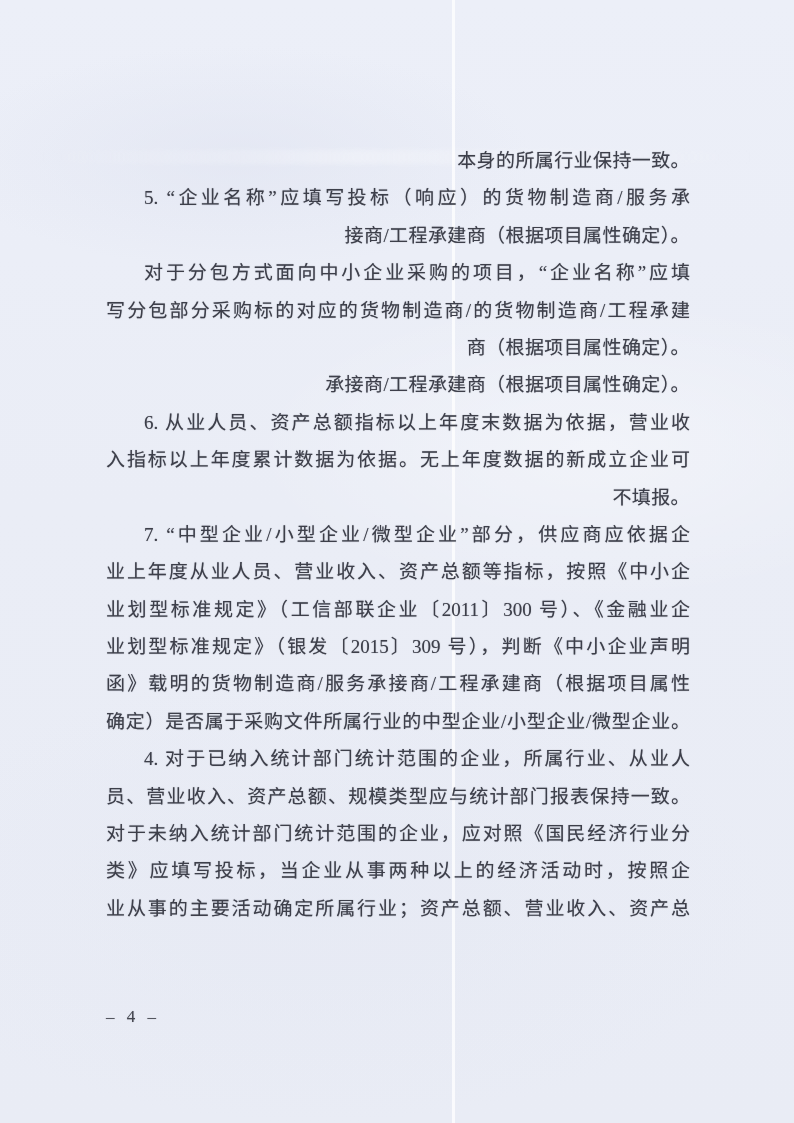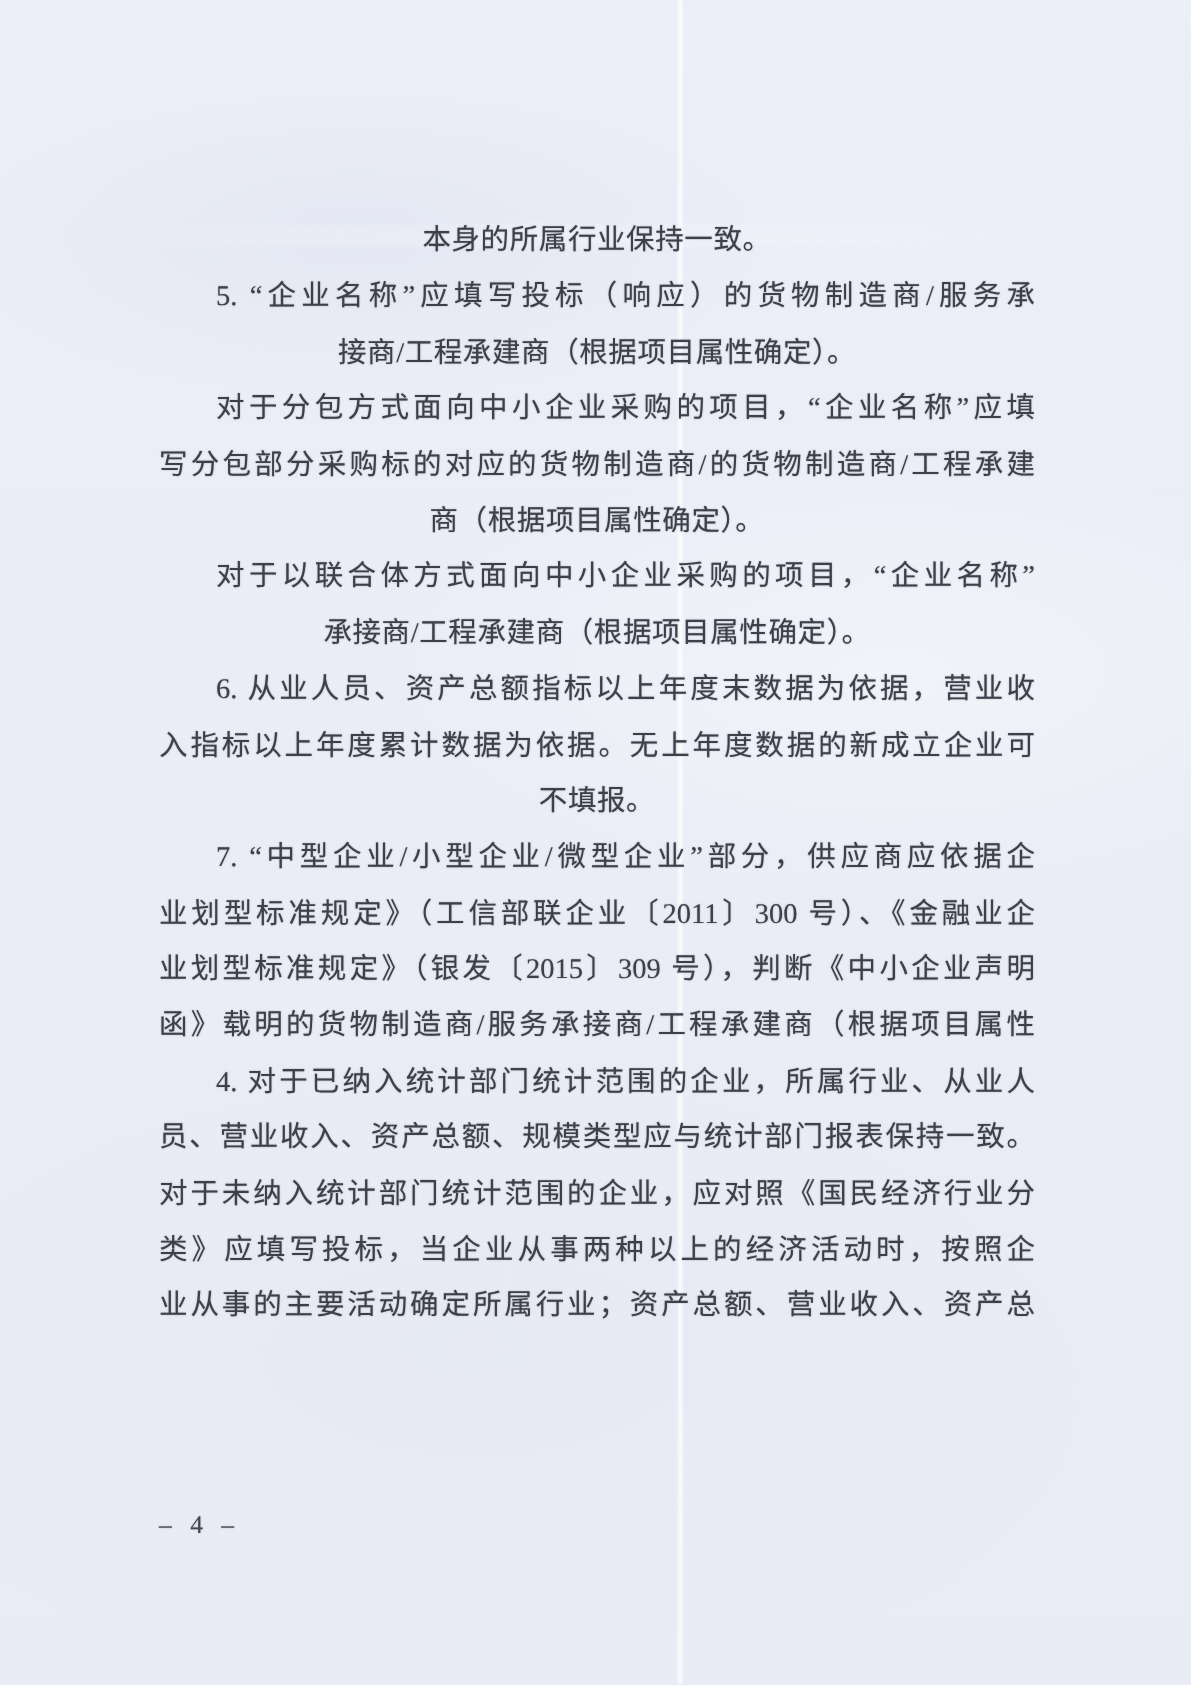--- a/index.html
+++ b/index.html
@@ -57,21 +57,21 @@
     margin: 0;
     padding: 0;
     height: 37.4px;
     line-height: 37.4px;
     font-size: 19px;
     color: #3d3f4a;
     text-shadow: 0 0 1px rgba(62,64,76,0.5);
     letter-spacing: 0.4px;
     white-space: nowrap;
     overflow: hidden;
-    text-align: center;
+    text-align: right;
   }
   .line.indent {
     text-indent: 2em;
   }
   .line.justify {
     white-space: normal;
     text-align: justify;
     text-align-last: justify;
     text-justify: inter-character;
     letter-spacing: 0;
@@ -97,29 +97,30 @@
   <div class="artifact-hband"></div>
   <div class="artifact-vline"></div>
 
   <main class="doc-body" id="doc-body">
       <p class="line">本身的所属行业保持一致。</p>
       <p class="line indent justify">5. “企业名称”应填写投标（响应）的货物制造商/服务承</p>
       <p class="line">接商/工程承建商（根据项目属性确定）。</p>
       <p class="line indent justify">对于分包方式面向中小企业采购的项目，“企业名称”应填</p>
       <p class="line justify">写分包部分采购标的对应的货物制造商/的货物制造商/工程承建</p>
       <p class="line">商（根据项目属性确定）。</p>
-      <p class="line indent justify">对于以联合体方式面向中小企业采购的项目，“企业名称”</p>
       <p class="line">承接商/工程承建商（根据项目属性确定）。</p>
       <p class="line indent justify">6. 从业人员、资产总额指标以上年度末数据为依据，营业收</p>
       <p class="line justify">入指标以上年度累计数据为依据。无上年度数据的新成立企业可</p>
       <p class="line">不填报。</p>
       <p class="line indent justify">7. “中型企业/小型企业/微型企业”部分，供应商应依据企</p>
+      <p class="line justify">业上年度从业人员、营业收入、资产总额等指标，按照《中小企</p>
       <p class="line justify">业划型标准规定》（工信部联企业〔2011〕300 号）、《金融业企</p>
       <p class="line justify">业划型标准规定》（银发〔2015〕309 号），判断《中小企业声明</p>
       <p class="line justify">函》载明的货物制造商/服务承接商/工程承建商（根据项目属性</p>
+      <p class="line justify">确定）是否属于采购文件所属行业的中型企业/小型企业/微型企业。</p>
       <p class="line indent justify">4. 对于已纳入统计部门统计范围的企业，所属行业、从业人</p>
       <p class="line justify">员、营业收入、资产总额、规模类型应与统计部门报表保持一致。</p>
       <p class="line justify">对于未纳入统计部门统计范围的企业，应对照《国民经济行业分</p>
       <p class="line justify">类》应填写投标，当企业从事两种以上的经济活动时，按照企</p>
       <p class="line justify">业从事的主要活动确定所属行业；资产总额、营业收入、资产总</p>
     </main>
 
   <div class="footer">
     <span class="pagenum">– 4 –</span>
   </div>

